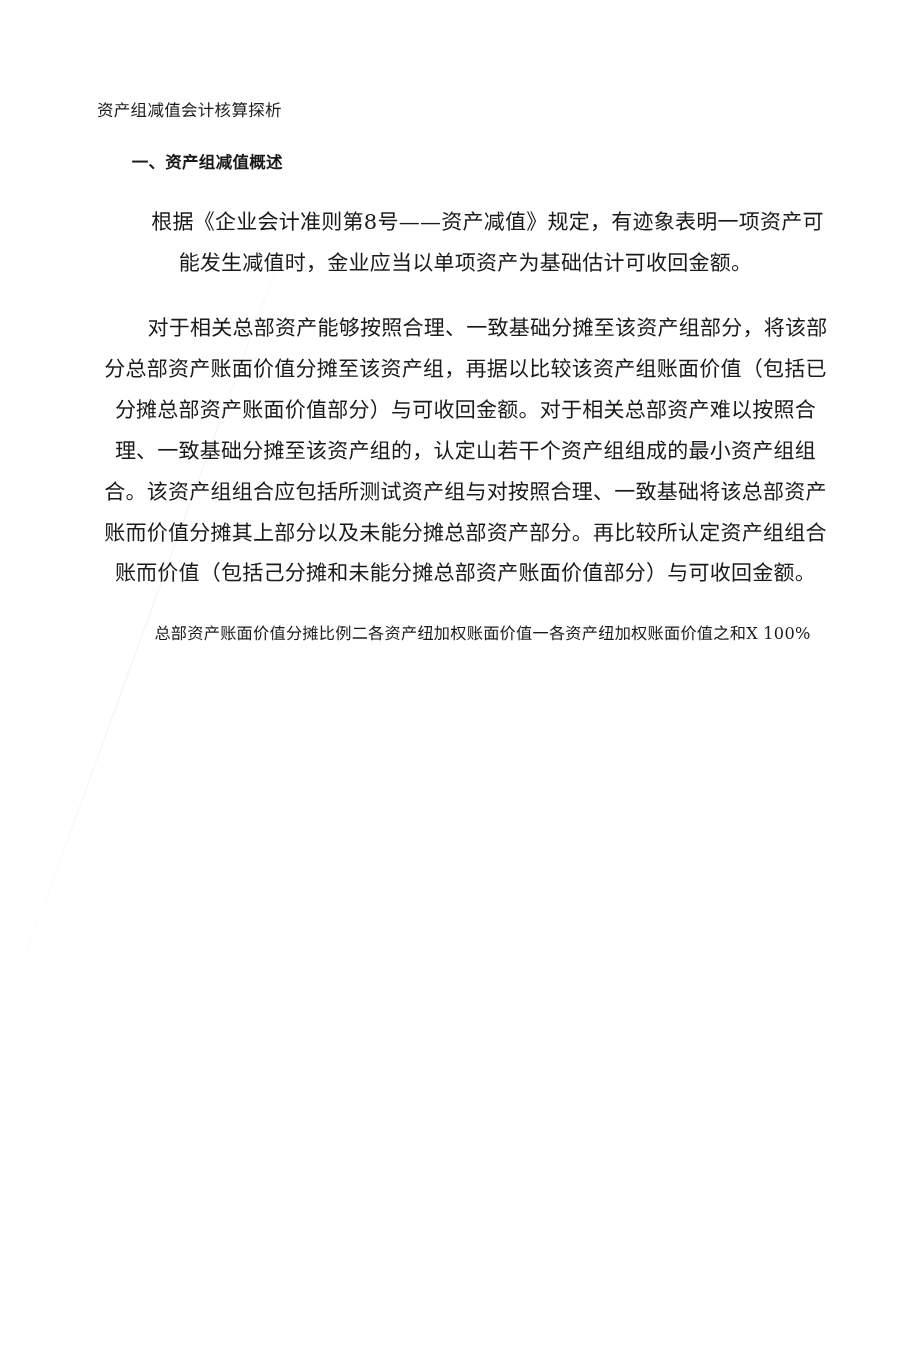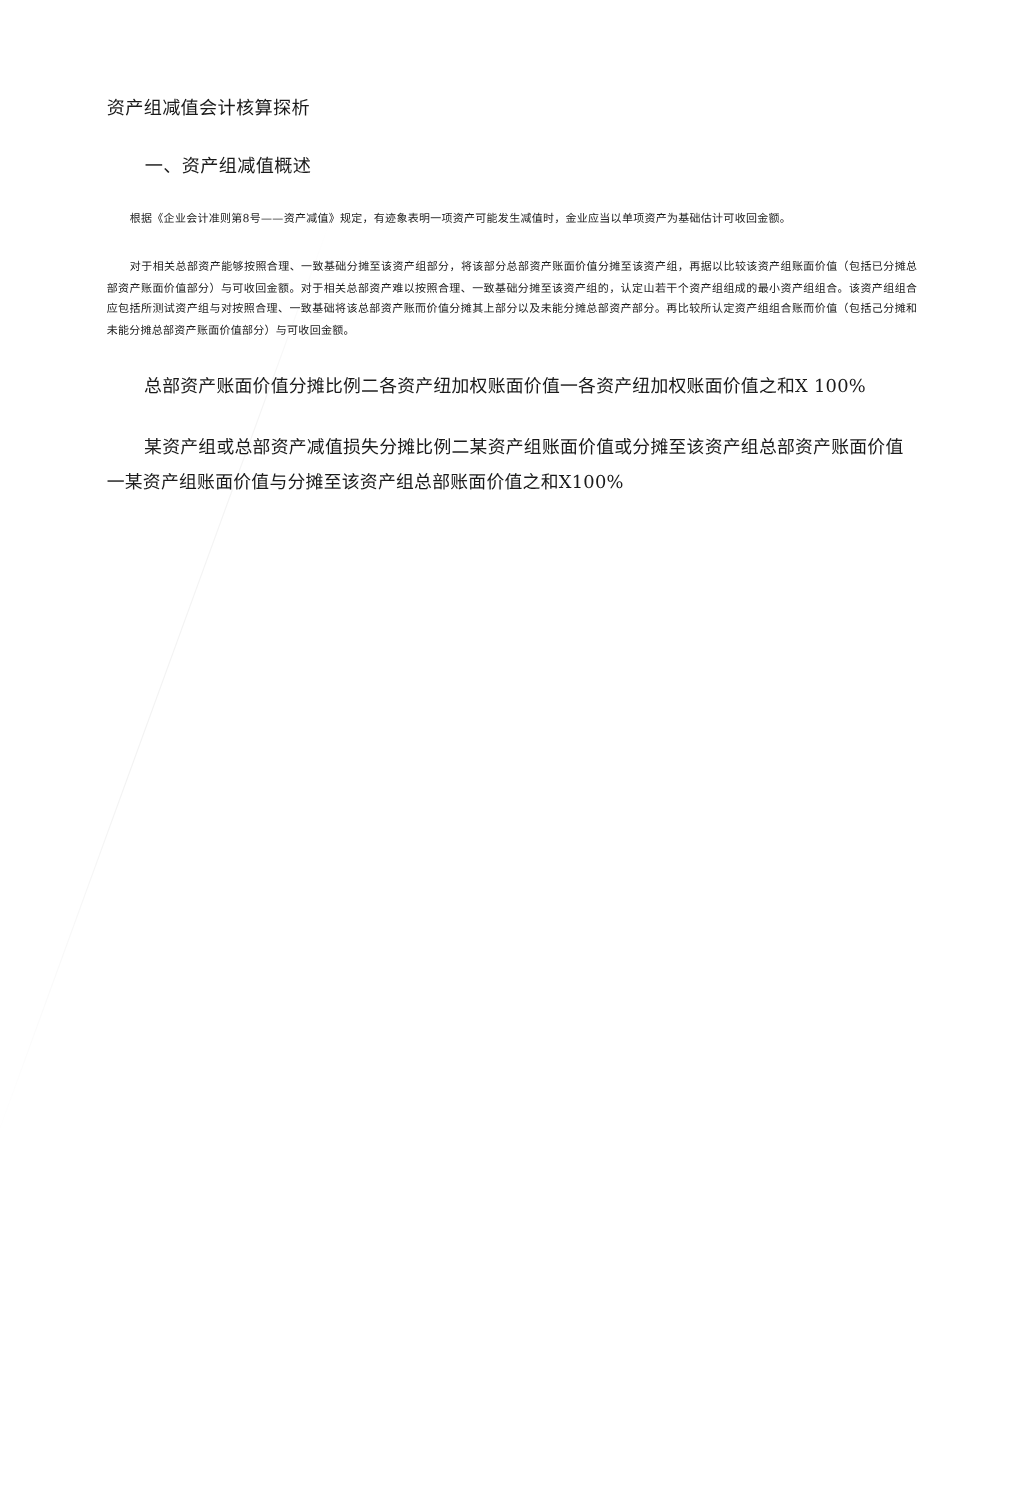--- a/index.html
+++ b/index.html
@@ -38,53 +38,55 @@
   }
   .content {
     position: absolute;
     left: 97px;
     top: 82px;
     width: 737px;
   }
   .doc-title {
     font-size: 16.5px;
     line-height: 1.55;
-    margin: 4px 0 26px 0;
+    margin: 16px 0 26px 0;
     text-indent: 0;
     letter-spacing: 0.3px;
   }
   .section-heading {
     font-size: 16.5px;
     line-height: 1.6;
     margin: 0 0 26px 0;
     text-indent: 2.1em;
     letter-spacing: 0.3px;
+    font-weight: bold;
   }
   p.body-text {
-    font-size: 10px;
+    font-size: 21px;
     line-height: 1.95;
     margin: 0 0 16px 0;
     text-indent: 2.1em;
     text-align: justify;
     text-justify: inter-character;
     letter-spacing: 0.25px;
   }
   p.body-text.indent-wide {
     text-indent: 2.7em;
   }
   p.formula {
     font-size: 16.2px;
     line-height: 1.95;
     margin: 0 0 16px 0;
     text-indent: 2.1em;
     text-align: left;
     letter-spacing: 0.25px;
   }
   p.gap-large {
     margin-bottom: 24px;
+    text-align: center;
   }
 </style>
 </head>
 <body>
 
 <div class="page">
 
   <div class="scan-artifact"></div>
 
   <div class="content">
@@ -99,16 +101,15 @@
 
     <p class="body-text gap-large">对于相关总部资产能够按照合理、一致基础分摊至该资产组部分，将该部分总部资产账面价值分摊至该资产组，再据以比较该资产组账面价值（包括已分摊总部资产账面价值部分）与可收回金额。对于相关总部资产难以按照合理、一致基础分摊至该资产组的，认定山若干个资产组组成的最小资产组组合。该资产组组合应包括所测试资产组与对按照合理、一致基础将该总部资产账而价值分摊其上部分以及未能分摊总部资产部分。再比较所认定资产组组合账而价值（包括己分摊和未能分摊总部资产账面价值部分）与可收回金额。</p>
 
 
 
     <p class="formula gap-large">总部资产账面价值分摊比例二各资产纽加权账面价值一各资产纽加权账面价值之和X 100%</p>
 
 
 
 
-    <p class="formula">某资产组或总部资产减值损失分摊比例二某资产组账面价值或分摊至该资产组总部资产账面价值一某资产组账面价值与分摊至该资产组总部账面价值之和X100%</p>
 
   </div>
 </div>
 
 </body></html>

